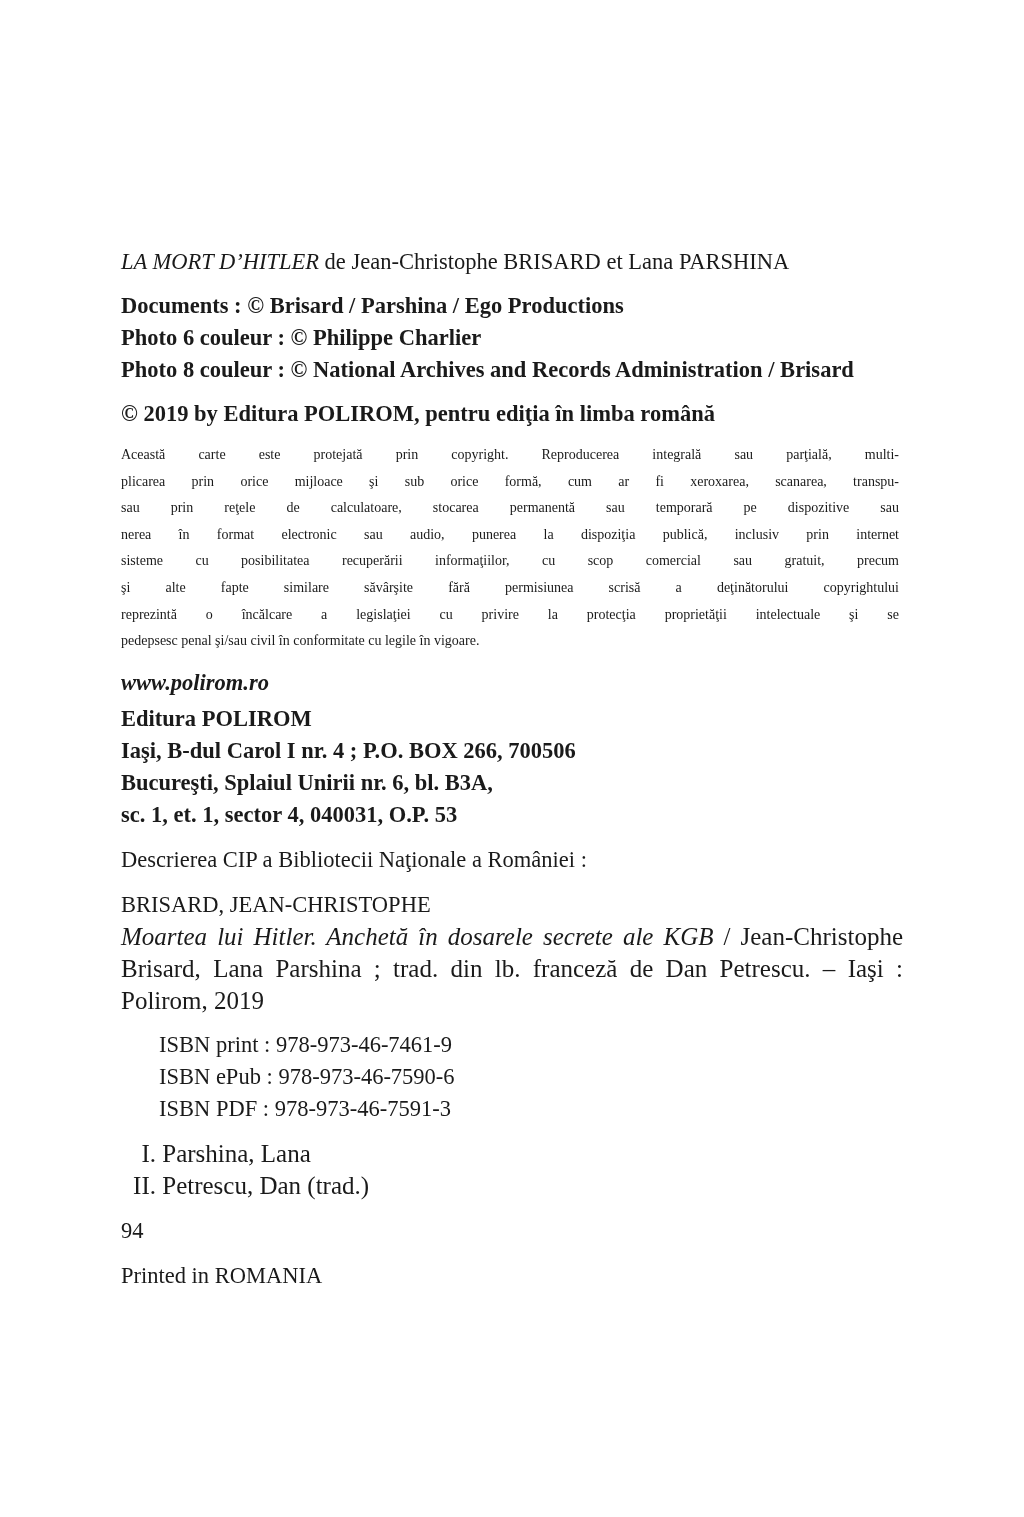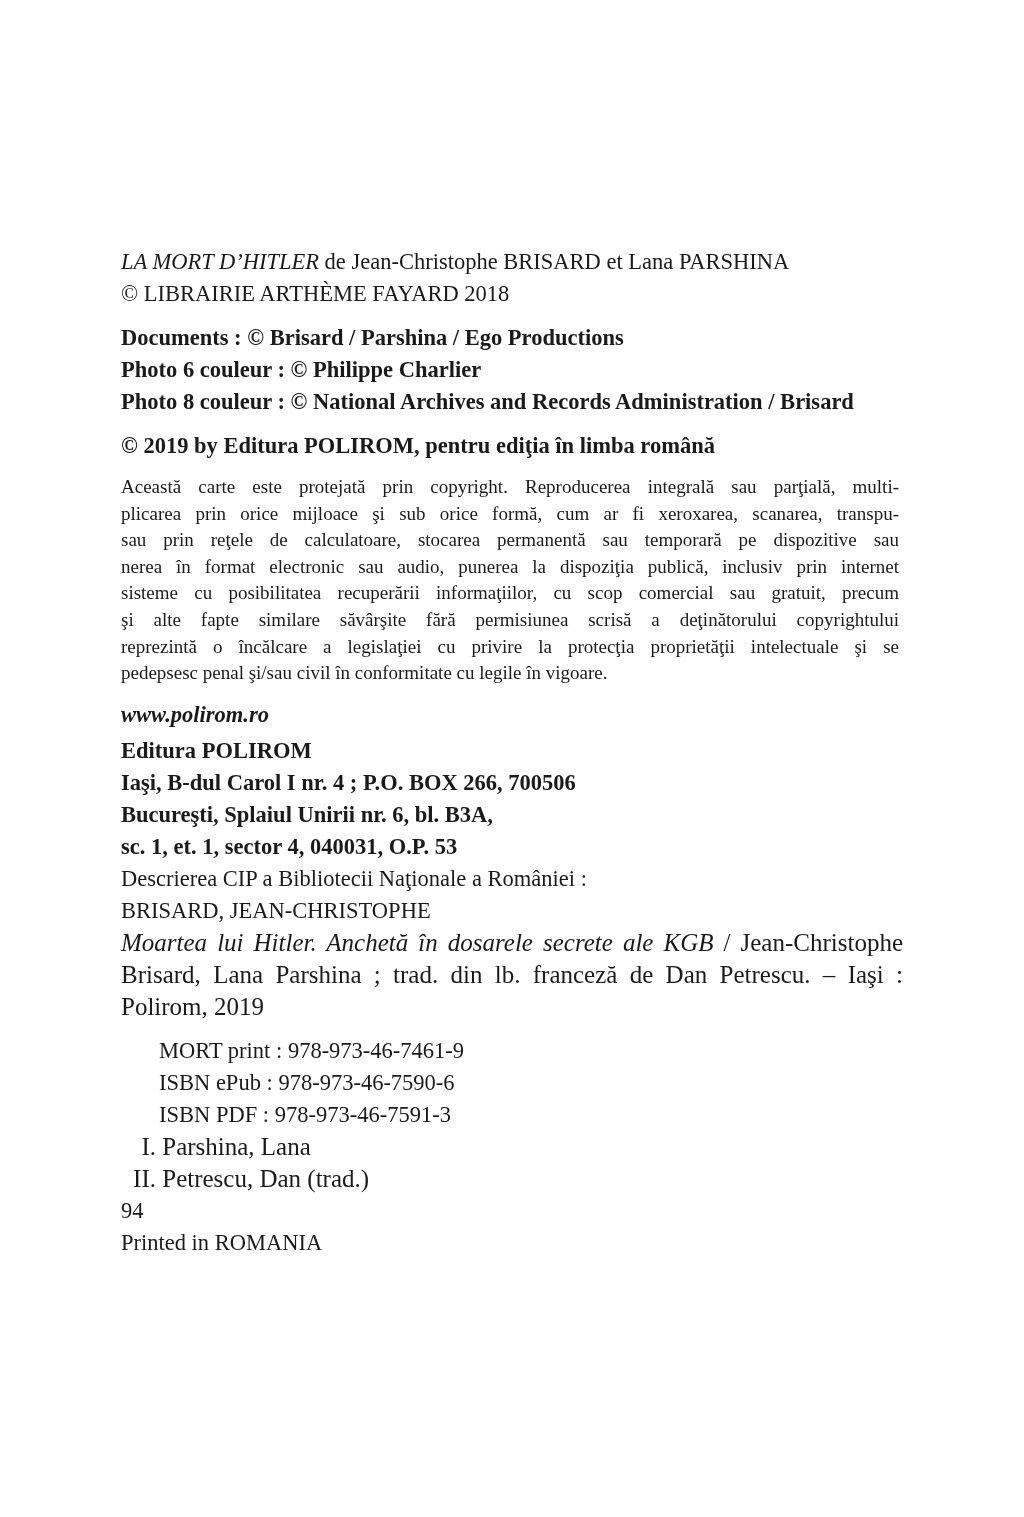--- a/index.html
+++ b/index.html
@@ -21,24 +21,24 @@
       top: 246px;
       width: 780px;
     }
     .line {
       font-size: 22.5px;
       line-height: 32px;
       white-space: nowrap;
     }
     .italic { font-style: italic; }
     .gap-s { margin-top: 12px; font-weight: bold; }
-    .gap-m { }
+    .gap-m { margin-top: 13px; }
     .legal {
       margin-top: 12px;
-      font-size: 19px;
+      font-size: 14px;
       line-height: 26.6px;
       text-align: justify;
       text-align-last: left;
       width: 778px;
     }
     .legal-line {
       display: block;
       text-align: justify;
       text-align-last: justify;
       white-space: nowrap;
@@ -62,21 +62,20 @@
     .roman-row { font-size: 25px; line-height: 32px; white-space: nowrap; }
     .roman-num { display: inline-block; width: 35px; text-align: right; }
     .roman-text { margin-left: 0; }
   </style>
 </head>
 <body>
 
 <div class="page">
 
   <div class="line"><span class="italic">LA MORT D’HITLER</span><span> de Jean-Christophe BRISARD et Lana PARSHINA</span></div>
-  <div class="line">© LIBRAIRIE ARTHÈME FAYARD 2018</div>
 
   <div class="gap-s">
     <div class="line">Documents : © Brisard / Parshina / Ego Productions</div>
     <div class="line">Photo 6 couleur : © Philippe Charlier</div>
     <div class="line">Photo 8 couleur : © National Archives and Records Administration / Brisard</div>
   </div>
 
   <div class="line gap-s">© 2019 by Editura POLIROM, pentru ediţia în limba română</div>
 
   <div class="legal">
@@ -103,21 +102,21 @@
   <div class="line gap-m">Descrierea CIP a Bibliotecii Naţionale a României :</div>
 
   <div class="line gap-m">BRISARD, JEAN-CHRISTOPHE</div>
   <div class="cip-desc">
     <span class="l"><span class="italic">Moartea lui Hitler. Anchetă în dosarele secrete ale KGB</span><span> / Jean-Christophe</span></span>
     <span class="l">Brisard, Lana Parshina ; trad. din lb. franceză de Dan Petrescu. – Iaşi :</span>
     <span class="l last">Polirom, 2019</span>
   </div>
 
   <div class="isbn-block">
-    <div class="isbn-row"><span class="isbn-label">MORT print :</span> <span>978-973-46-7461-9</span></div>
+    <div class="isbn-row"><span class="isbn-label">ISBN print :</span> <span>978-973-46-7461-9</span></div>
     <div class="isbn-row"><span class="isbn-label">ISBN ePub :</span> <span>978-973-46-7590-6</span></div>
     <div class="isbn-row"><span class="isbn-label">ISBN PDF :</span> <span>978-973-46-7591-3</span></div>
   </div>
 
   <div class="gap-m">
     <div class="roman-row"><span class="roman-num">I.</span>&nbsp;<span class="roman-text">Parshina, Lana</span></div>
     <div class="roman-row"><span class="roman-num">II.</span>&nbsp;<span class="roman-text">Petrescu, Dan (trad.)</span></div>
   </div>
 
   <div class="line gap-m">94</div>

